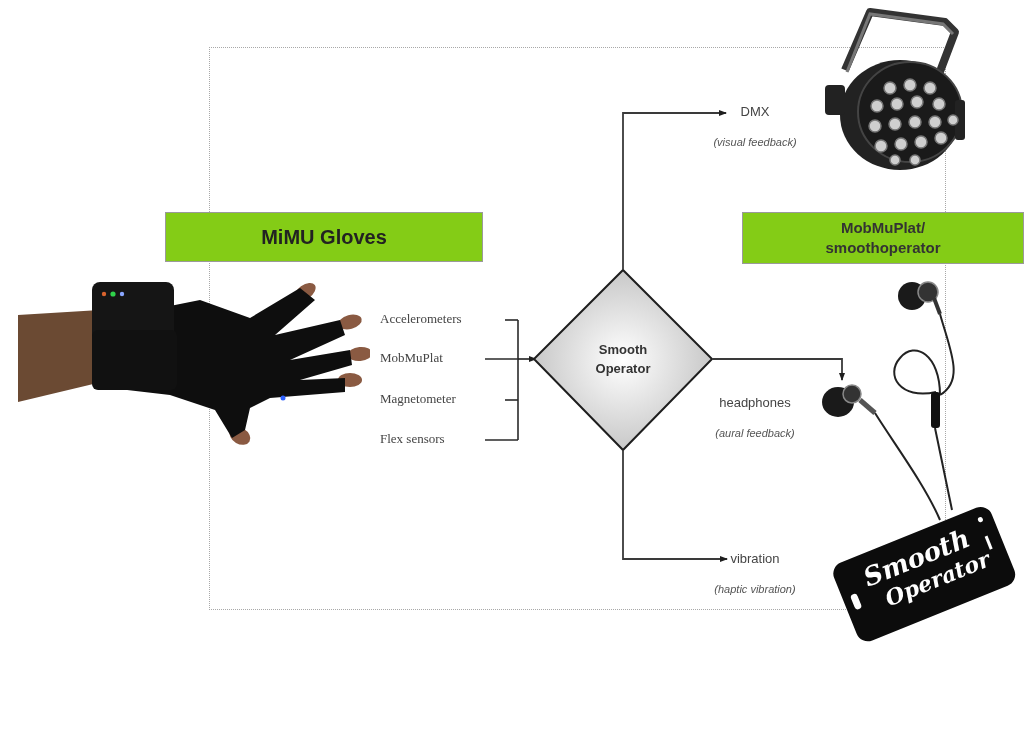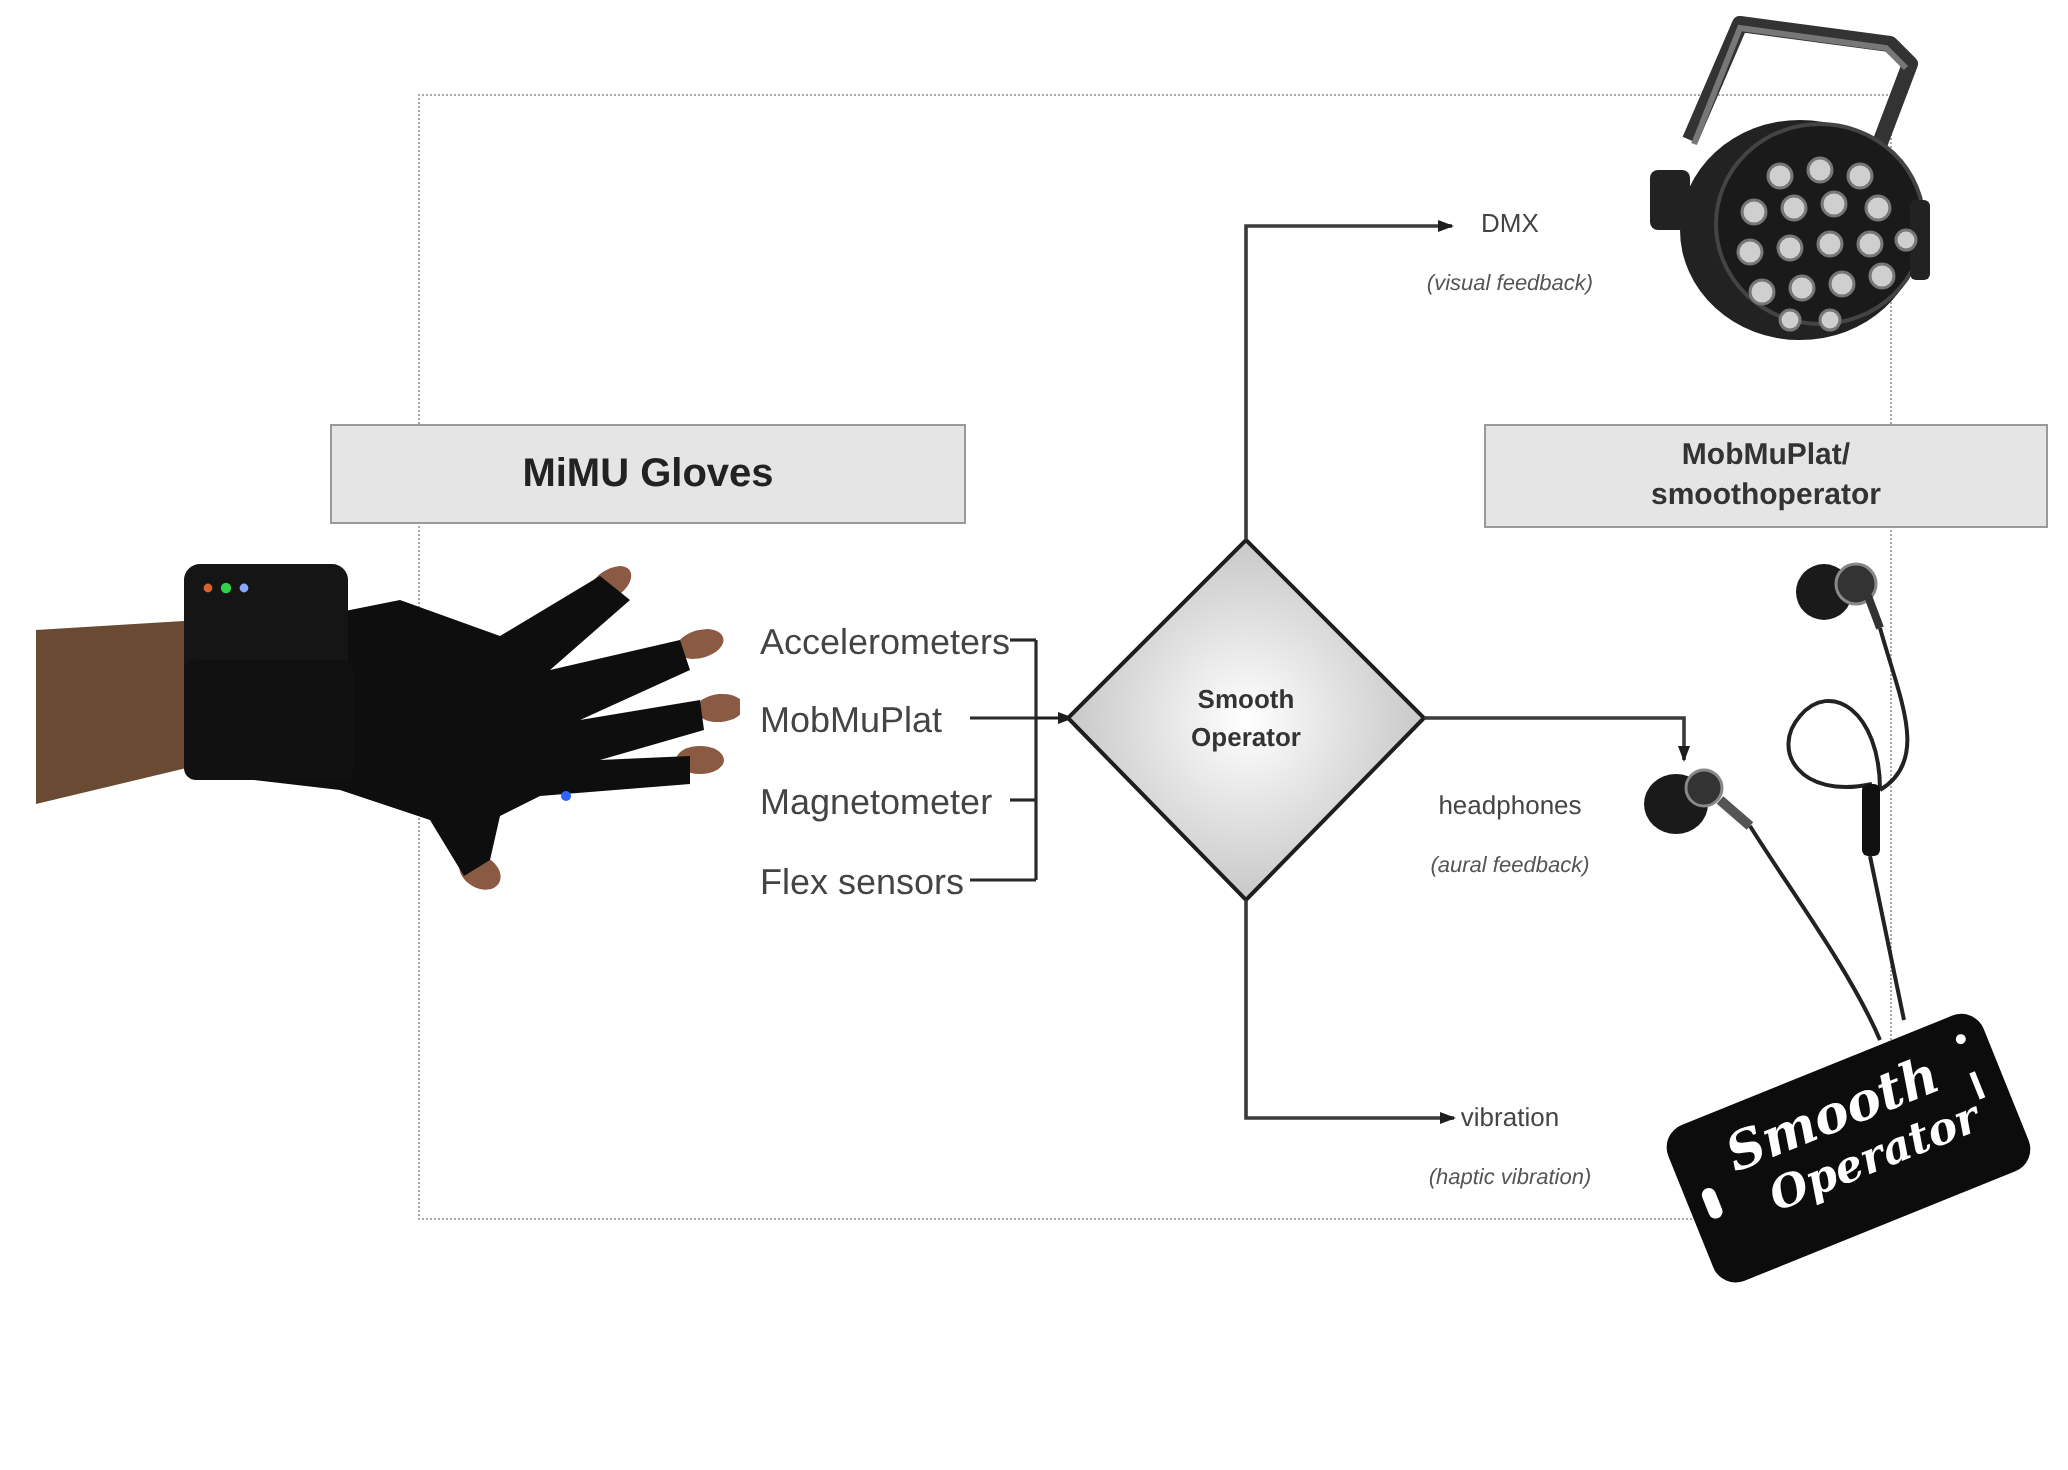--- a/index.html
+++ b/index.html
@@ -1,26 +1,26 @@
 <!DOCTYPE html>
 <html><head>
 <meta charset="utf-8">
 <style>
   html, body { margin: 0; padding: 0; background: #ffffff; }
   body { width: 1034px; height: 735px; position: relative; overflow: hidden;
          font-family: "DejaVu Sans", sans-serif; }
   .abs { position: absolute; }
   .dotted-frame { position: absolute; left: 209px; top: 47px; width: 737px; height: 563px;
                   border: 1.5px dotted #a8a8a8; box-sizing: border-box; }
-  .title-box { position: absolute; background: #e5e5e5; border: 1px solid #9a9a9a;
+  .title-box { position: absolute; background: #84cc16; border: 1px solid #9a9a9a;
                box-sizing: border-box; display: flex; align-items: center; justify-content: center;
                text-align: center; color: #222; font-family: "Liberation Sans", sans-serif; }
   #mimu-box { left: 165px; top: 212px; width: 318px; height: 50px; font-size: 20px; font-weight: bold; }
   #mob-box { left: 742px; top: 212px; width: 282px; height: 52px; font-size: 15px; line-height: 20px; font-weight: bold; color: #333; }
-  .sensor { position: absolute; font-family: Liberation Sans, sans-serif; font-size: 18px; color: #444; }
+  .sensor { position: absolute; font-family: Liberation Serif, serif; font-size: 13px; color: #444; }
   .out-label { position: absolute; text-align: center; font-family: "Liberation Sans", sans-serif; color: #444; }
   .out-label .main { font-size: 13px; display: block; line-height: 16px; }
   .out-label .sub { font-size: 11px; font-style: italic; display: block; line-height: 14px; color: #555; margin-top: 15px; }
   svg.lines { position: absolute; left: 0; top: 0; }
   .diamond-text { position: absolute; left: 563px; top: 340px; width: 120px; text-align: center;
                   font-family: "Liberation Sans", sans-serif; font-weight: bold; font-size: 13px; line-height: 19px; color: #333; }
 </style>
 </head>
 <body>
 

